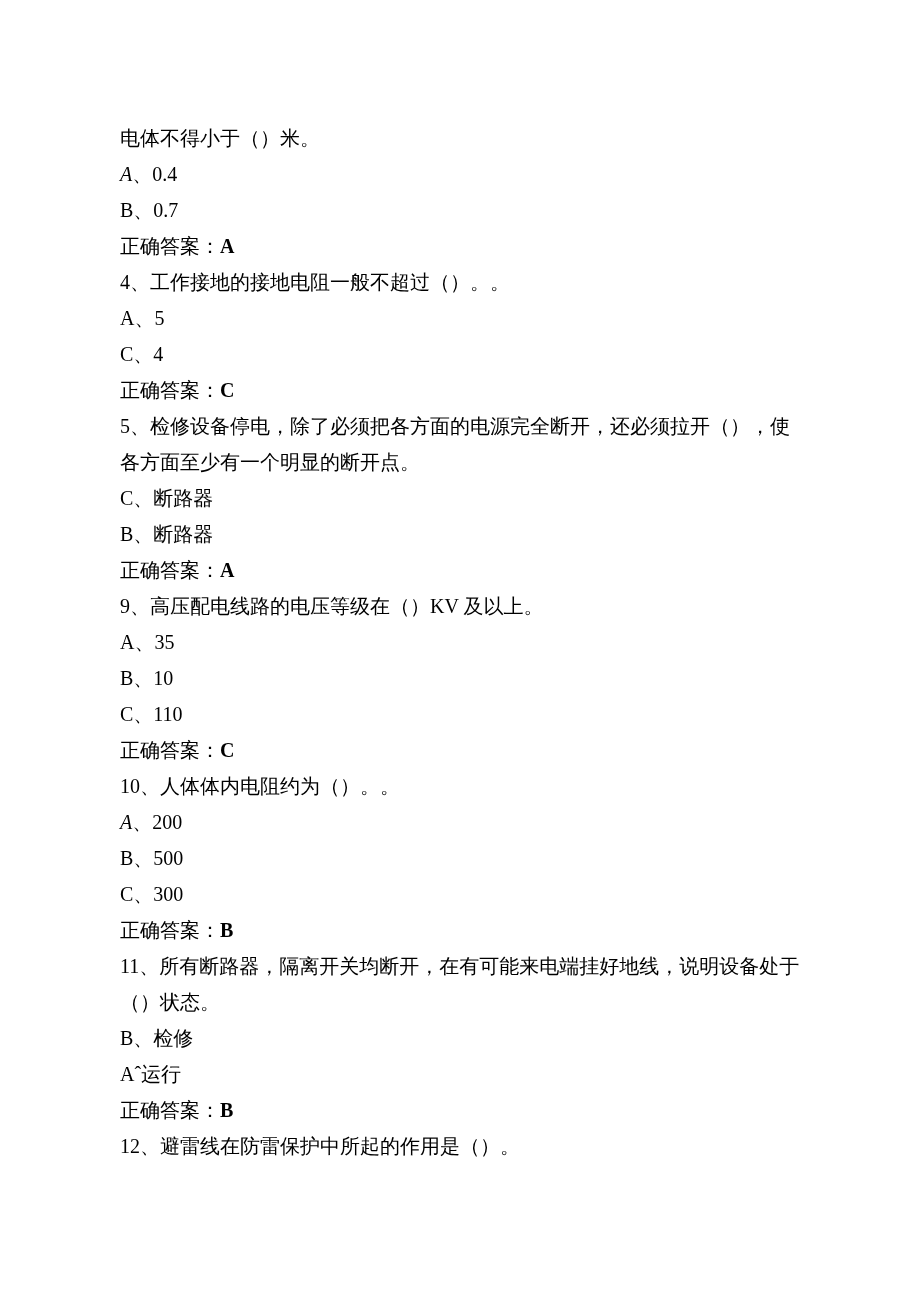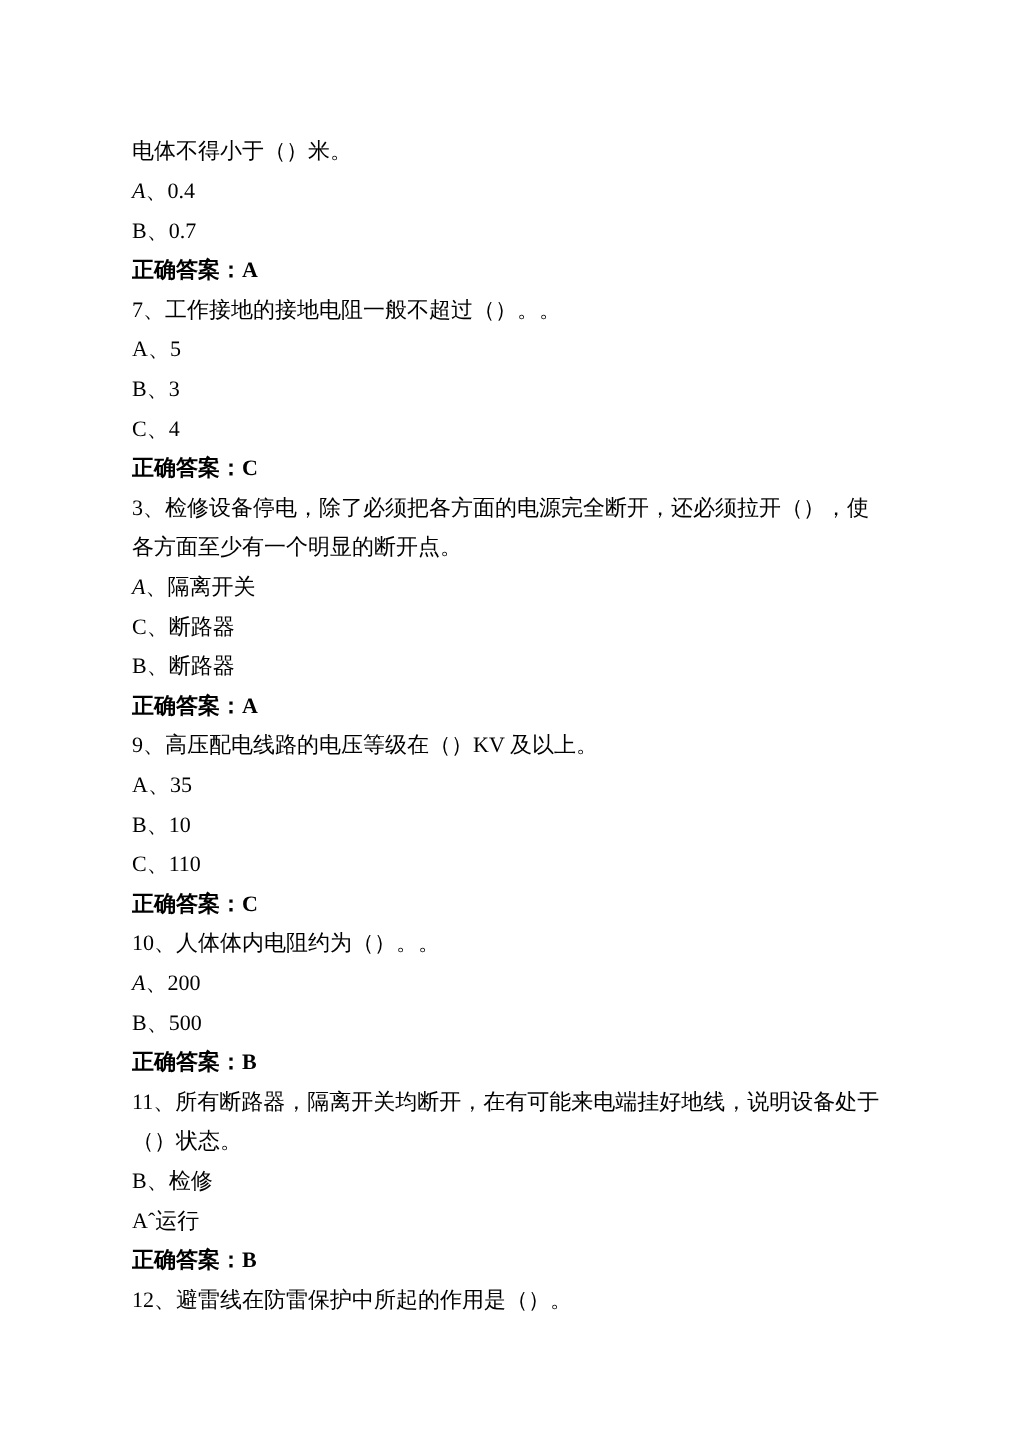--- a/index.html
+++ b/index.html
@@ -11,56 +11,54 @@
       margin: 0;
       padding: 120px 120px 60px 120px;
       width: 920px;
       box-sizing: border-box;
     }
     .line {
       white-space: pre-wrap;
     }
     .answer-label {
       display: inline;
-      font-weight: bold;
     }
     .answer-value {
       font-weight: bold;
       font-family: "Times New Roman", serif;
     }
     .italic-a {
       font-style: italic;
       font-family: "Times New Roman", serif;
     }
   </style>
 </head>
 <body>
 
 <div id="content">
     <div class="line">电体不得小于（）米。</div>
     <div class="line"><span class="italic-a">A</span><span>、0.4</span></div>
     <div class="line">B、0.7</div>
     <div class="line"><span class="answer-label">正确答案：</span><span class="answer-value">A</span></div>
-    <div class="line">7、工作接地的接地电阻一般不超过（）。。</div>
+    <div class="line">4、工作接地的接地电阻一般不超过（）。。</div>
     <div class="line">A、5</div>
-    <div class="line">B、3</div>
     <div class="line">C、4</div>
     <div class="line"><span class="answer-label">正确答案：</span><span class="answer-value">C</span></div>
-    <div class="line">3、检修设备停电，除了必须把各方面的电源完全断开，还必须拉开（），使各方面至少有一个明显的断开点。</div>
-    <div class="line"><span class="italic-a">A</span><span>、隔离开关</span></div>
+    <div class="line">5、检修设备停电，除了必须把各方面的电源完全断开，还必须拉开（），使各方面至少有一个明显的断开点。</div>
     <div class="line">C、断路器</div>
     <div class="line">B、断路器</div>
     <div class="line"><span class="answer-label">正确答案：</span><span class="answer-value">A</span></div>
     <div class="line">9、高压配电线路的电压等级在（）KV 及以上。</div>
     <div class="line">A、35</div>
     <div class="line">B、10</div>
     <div class="line">C、110</div>
     <div class="line"><span class="answer-label">正确答案：</span><span class="answer-value">C</span></div>
     <div class="line">10、人体体内电阻约为（）。。</div>
     <div class="line"><span class="italic-a">A</span><span>、200</span></div>
     <div class="line">B、500</div>
+    <div class="line">C、300</div>
     <div class="line"><span class="answer-label">正确答案：</span><span class="answer-value">B</span></div>
     <div class="line">11、所有断路器，隔离开关均断开，在有可能来电端挂好地线，说明设备处于（）状态。</div>
     <div class="line">B、检修</div>
     <div class="line">Aˆ运行</div>
     <div class="line"><span class="answer-label">正确答案：</span><span class="answer-value">B</span></div>
     <div class="line">12、避雷线在防雷保护中所起的作用是（）。</div>
   </div>
 
 </body></html>

